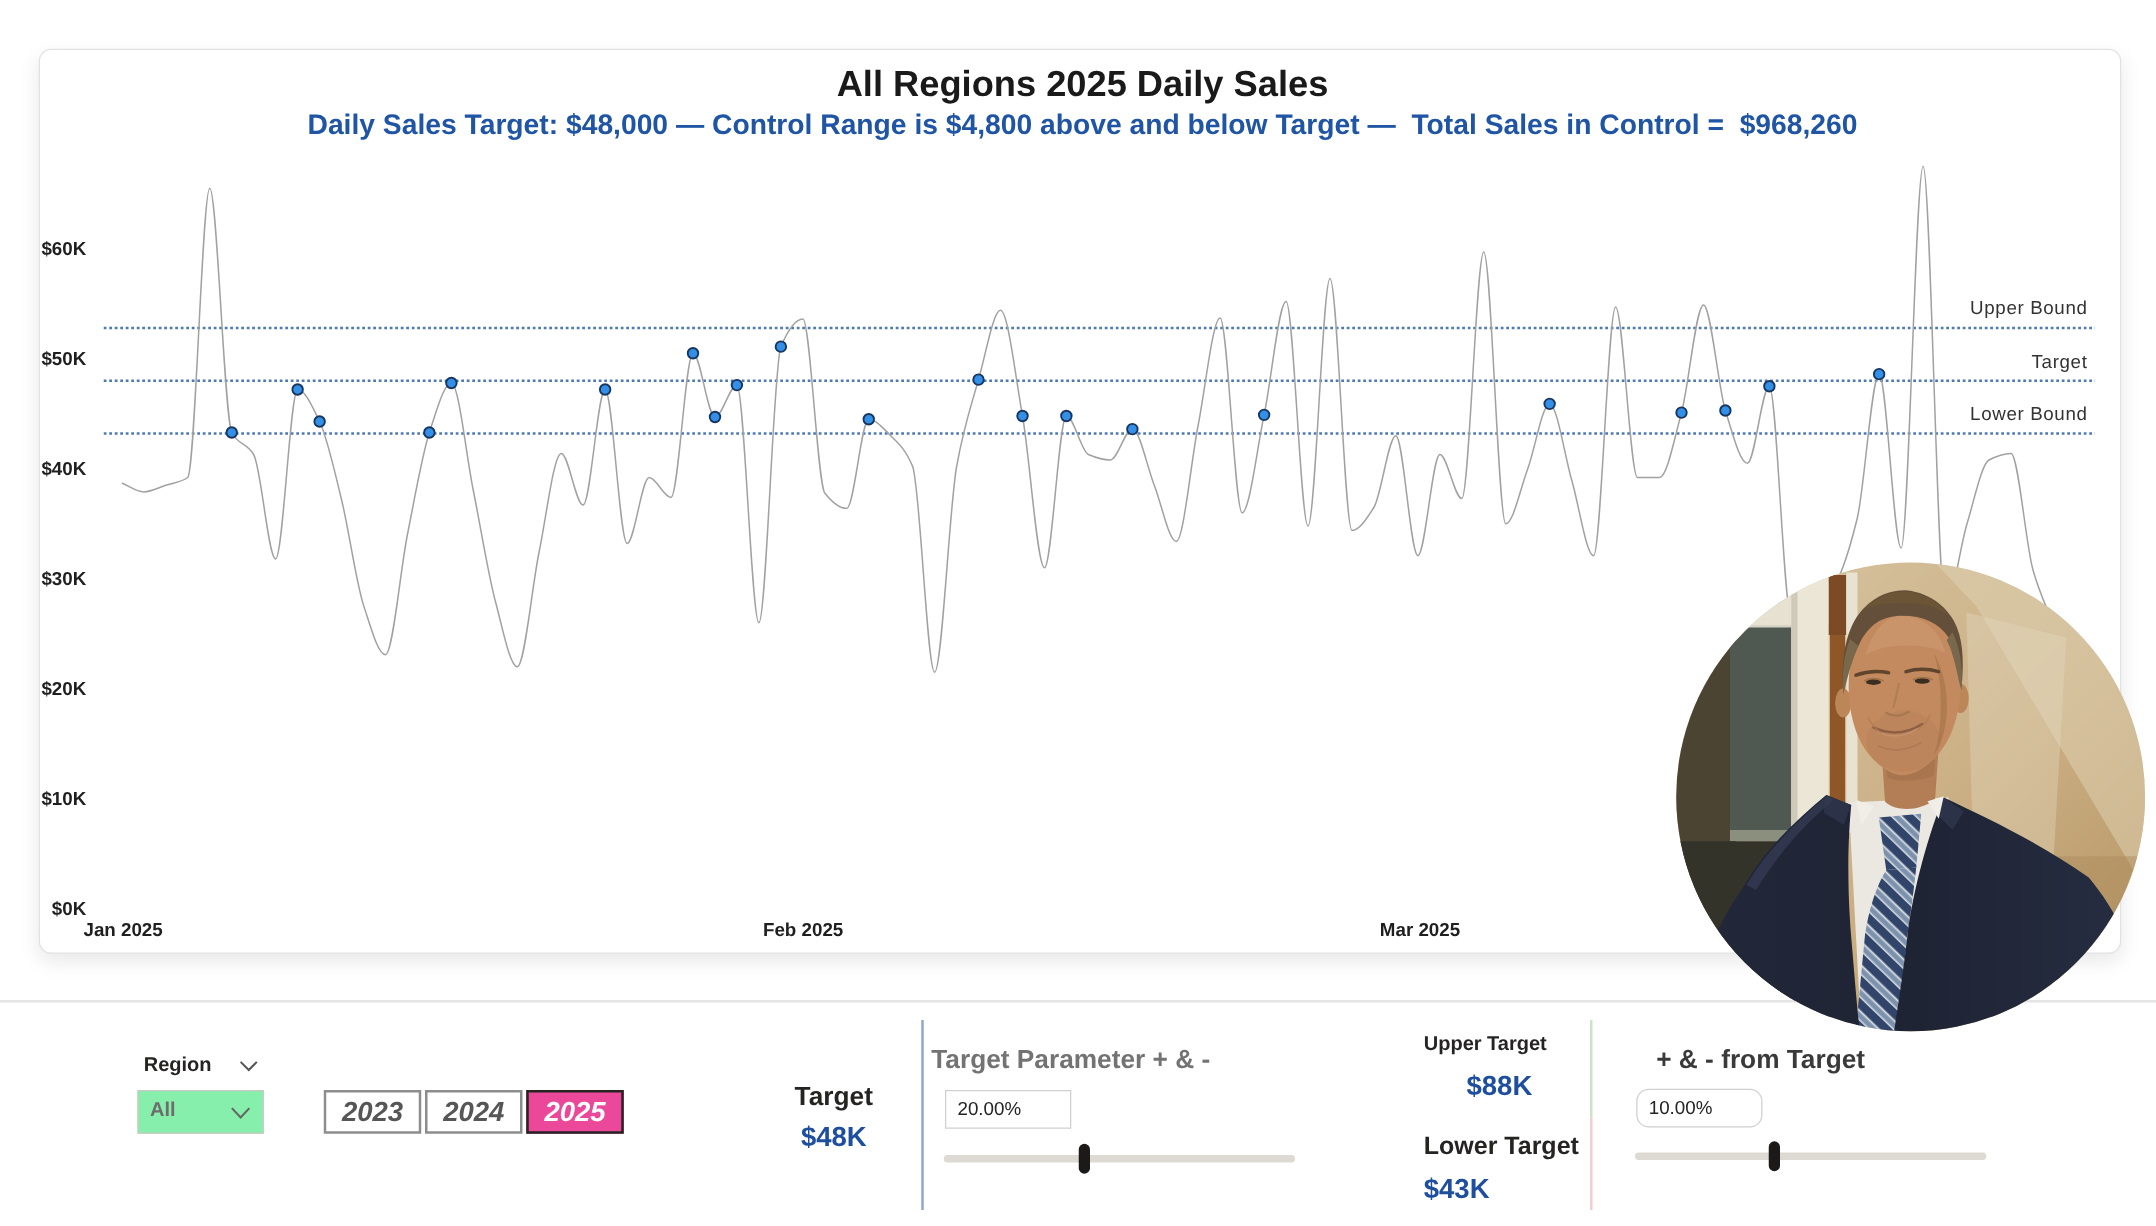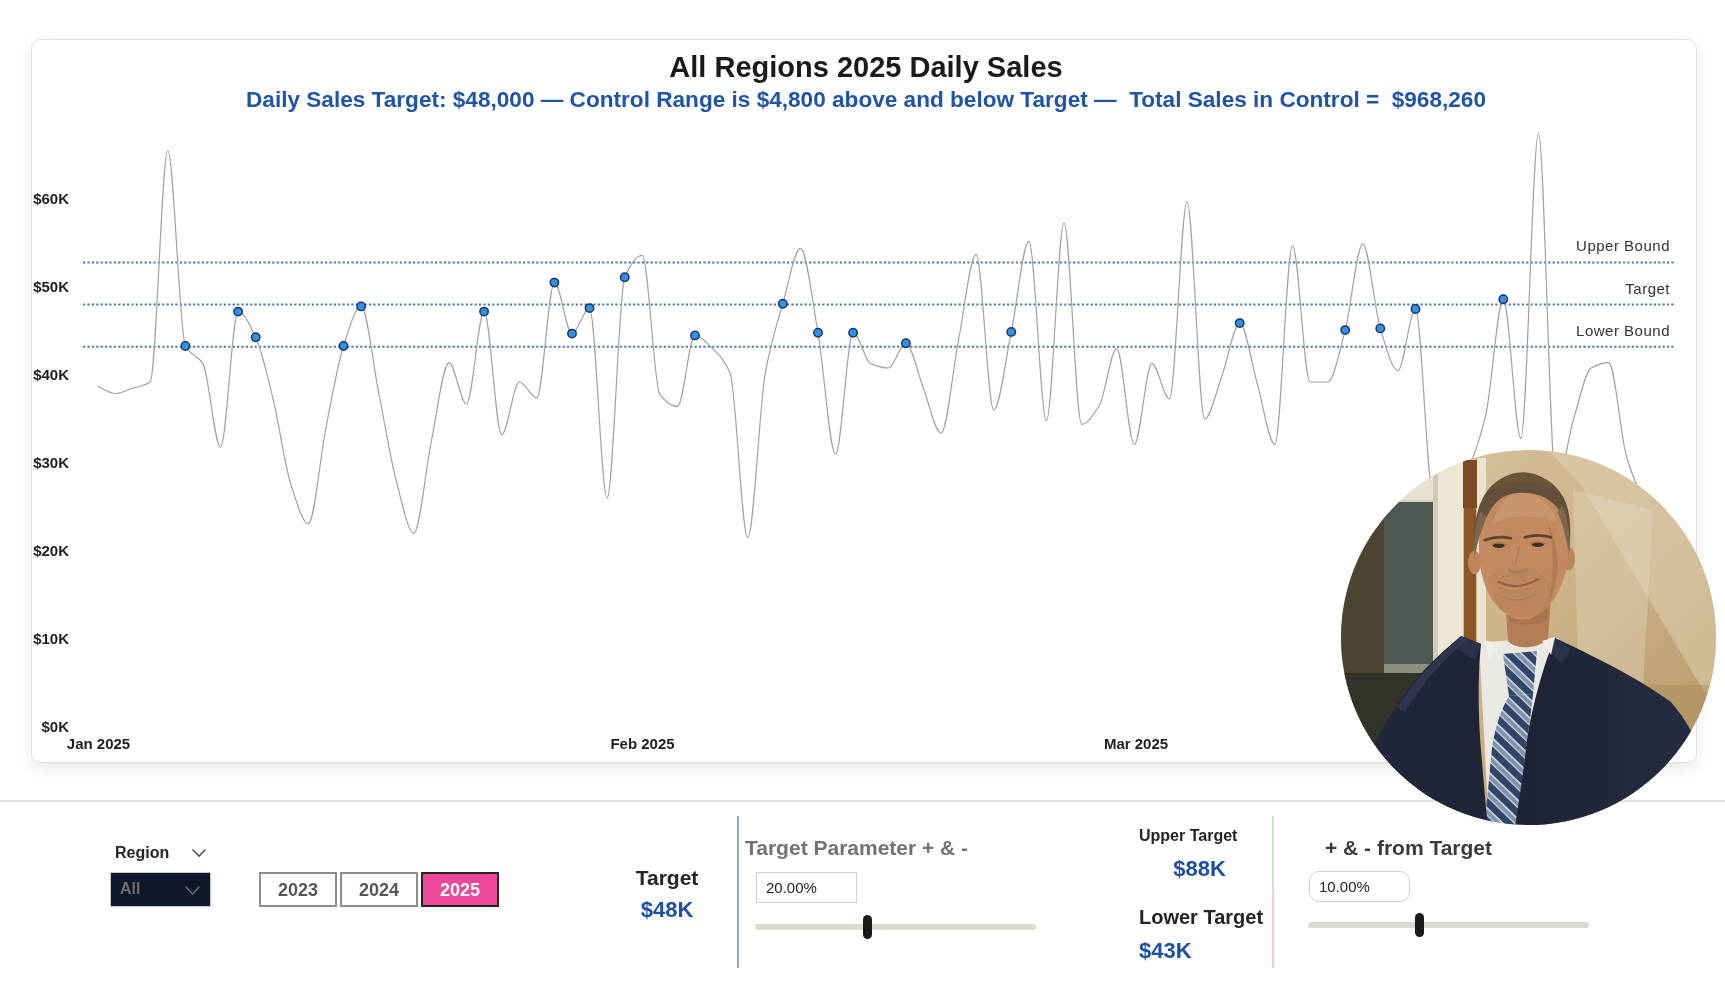--- a/index.html
+++ b/index.html
@@ -1,24 +1,24 @@
 <!DOCTYPE html>
 <html><head><meta charset="utf-8"><style>
 html,body{margin:0;padding:0;width:1725px;height:981px;background:#fff;overflow:hidden;
 font-family:"Liberation Sans",sans-serif;}
 *{box-sizing:border-box;}
 .card{position:absolute;left:31px;top:39px;width:1666px;height:724px;background:#fff;
 border:1px solid #e2e2e2;border-radius:10px;box-shadow:0 6px 16px rgba(0,0,0,.09);}
 .hr{position:absolute;left:0;top:800px;width:1725px;height:2px;background:#e4e4e4;}
 .lbl{position:absolute;color:#252423;white-space:nowrap;}
 .chev{position:absolute;}
-.ddbox{position:absolute;left:110px;top:872px;width:101px;height:35px;border:1px solid #cac8c6;background:#0f172a;}
+.ddbox{position:absolute;left:110px;top:872px;width:101px;height:35px;border:1px solid #cac8c6;background:#86efac;}
 .ddbox span{position:absolute;left:9px;top:7px;font-size:16px;font-weight:bold;color:#6d6d6d;}
 .yb{position:absolute;top:872px;width:78px;height:35px;border:2px solid #8d8d8d;background:#fff;
-text-align:center;line-height:32px;font-size:18px;font-weight:bold;color:#565656;}
+text-align:center;line-height:32px;font-size:22px;font-weight:bold;color:#565656;font-style:italic;}
 .input{position:absolute;width:101px;height:31px;border:1px solid #d2d0ce;background:#fff;
 font-size:15px;color:#252423;line-height:30px;padding-left:9px;}
 .track{position:absolute;height:6px;border-radius:3px;background:#ddd9d3;}
 .thumb{position:absolute;width:9px;height:24px;border-radius:4.5px;background:#1b1a19;}
 .blue{color:#1d4f9e;}
 </style></head><body>
 <div class="card"></div>
 <div class="hr"></div>
 
 <div class="lbl" style="left:115px;top:844px;font-size:16px;font-weight:bold;">Region</div>

